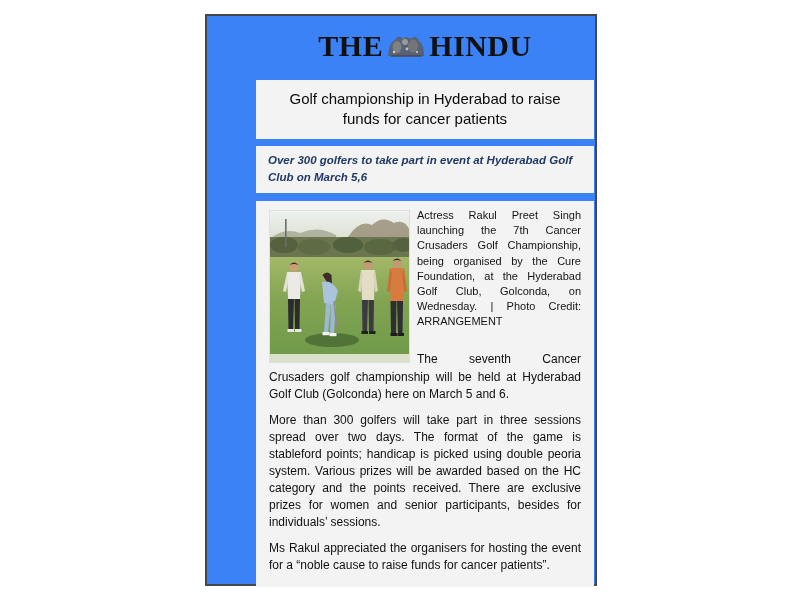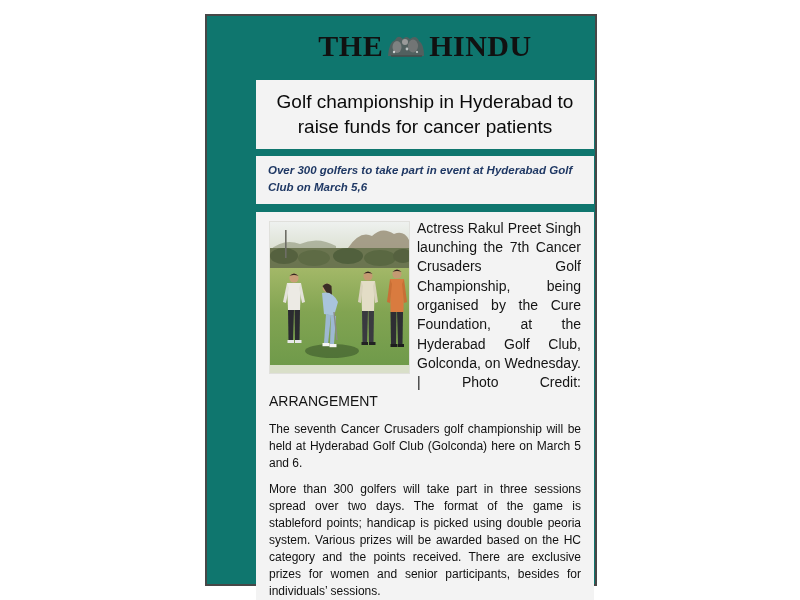--- a/index.html
+++ b/index.html
@@ -2,21 +2,21 @@
 <html><head>
 <meta charset="utf-8">
 <style>
   * { margin: 0; padding: 0; box-sizing: border-box; }
   html, body { width: 800px; height: 600px; background: #ffffff; overflow: hidden;
     font-family: "Liberation Sans", sans-serif; }
 
   .page {
     position: absolute; left: 205px; top: 14px;
     width: 392px; height: 572px;
-    background: #0f766e;
+    background: #3b82f6;
     border: 2px solid #474747;
     padding-left: 48px;
   }
 
   .masthead {
     margin-top: 13px;
     text-align: center;
     font-family: "Liberation Serif", serif;
     font-weight: bold;
     font-size: 30px;
@@ -30,21 +30,21 @@
   .block {
     width: 338px;
     margin: 0 auto;
     background: #f3f3f3;
   }
 
   .headline-box {
     margin-top: 13px;
     padding: 9px 14px 10px;
     text-align: center;
-    font-size: 19px;
+    font-size: 15px;
     line-height: 1.32;
     color: #0a0a0a;
   }
 
   .subhead-box {
     margin-top: 7px;
     padding: 6px 12px 7px;
     font-weight: bold;
     font-style: italic;
     font-size: 11.5px;
@@ -65,23 +65,23 @@
   .photo-wrap {
     float: left;
     width: 141px; height: 153px;
     margin: 2px 7px 5px 0;
     border: 1px solid #e0e0dc;
     background: #8fae58;
   }
   .photo-wrap svg { display: block; }
 
   .caption {
-    font-size: 14px;
+    font-size: 11px;
     line-height: 1.38;
-    margin-bottom: 9px;
+    margin-bottom: 22px;
     color: #141414;
   }
 
   .article-box p.body-par { margin-bottom: 9px; }
 </style>
 </head>
 <body>
 
 <div class="page">
 

